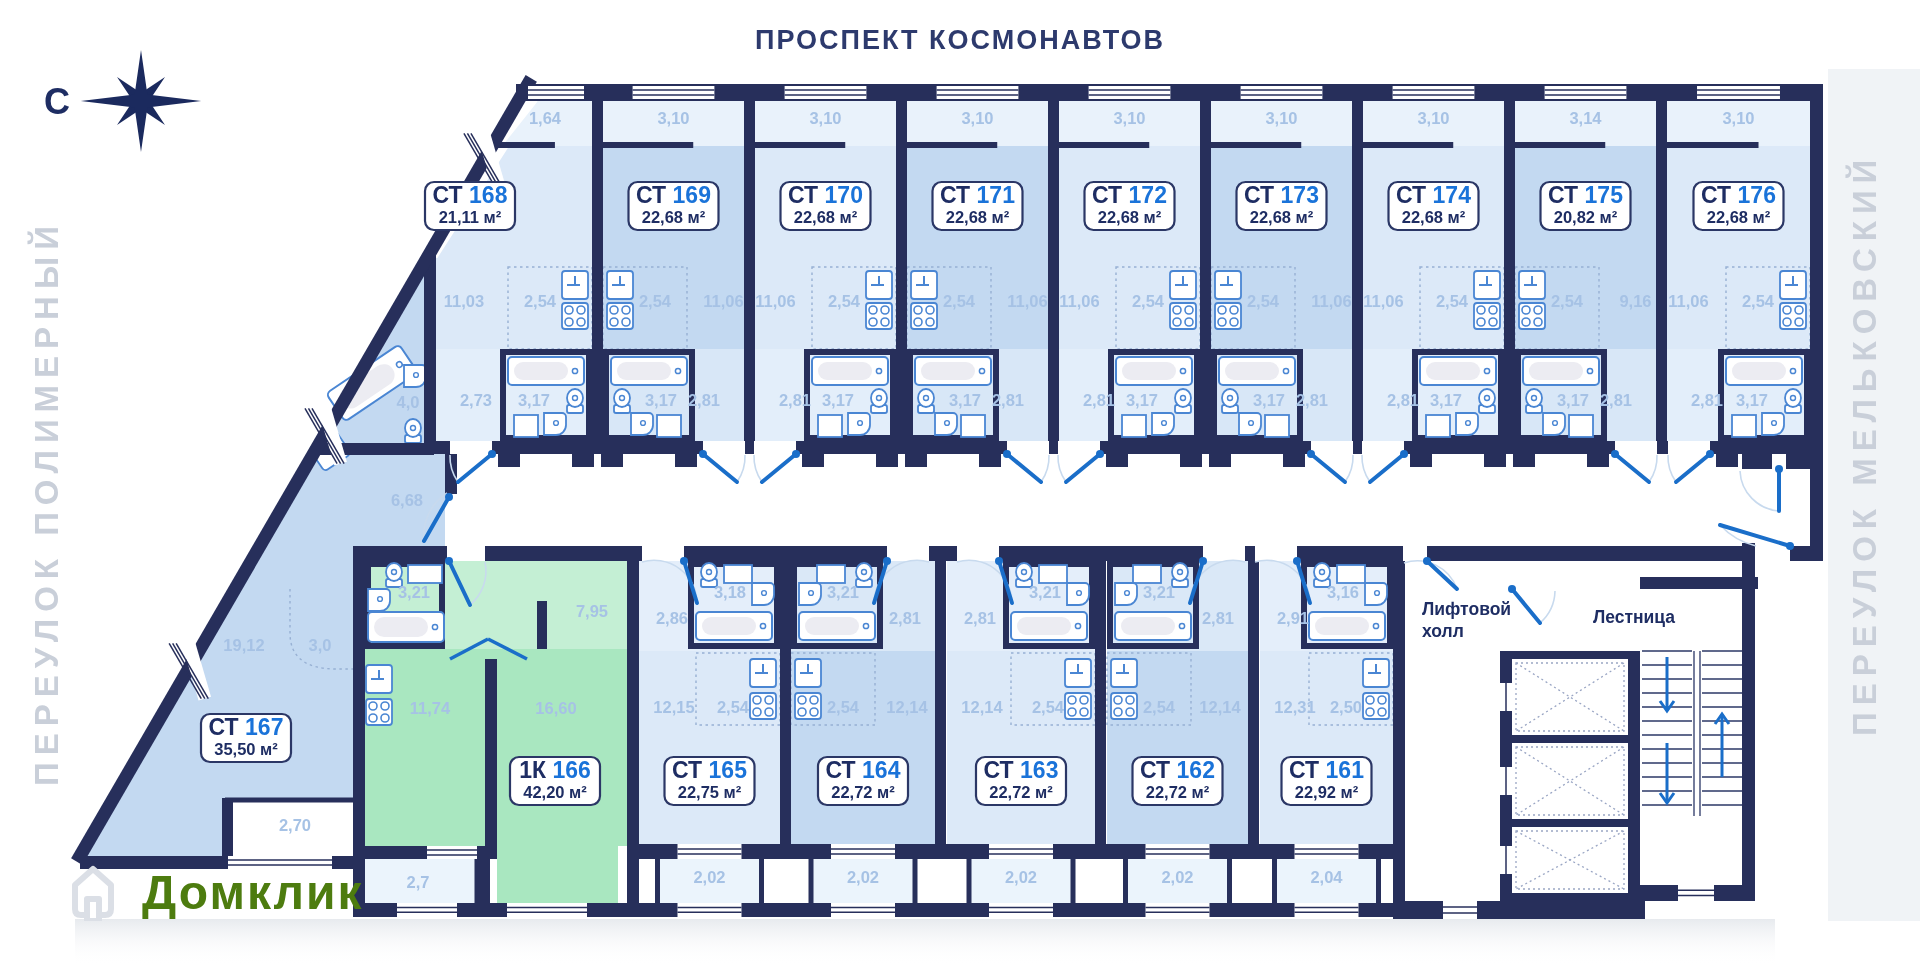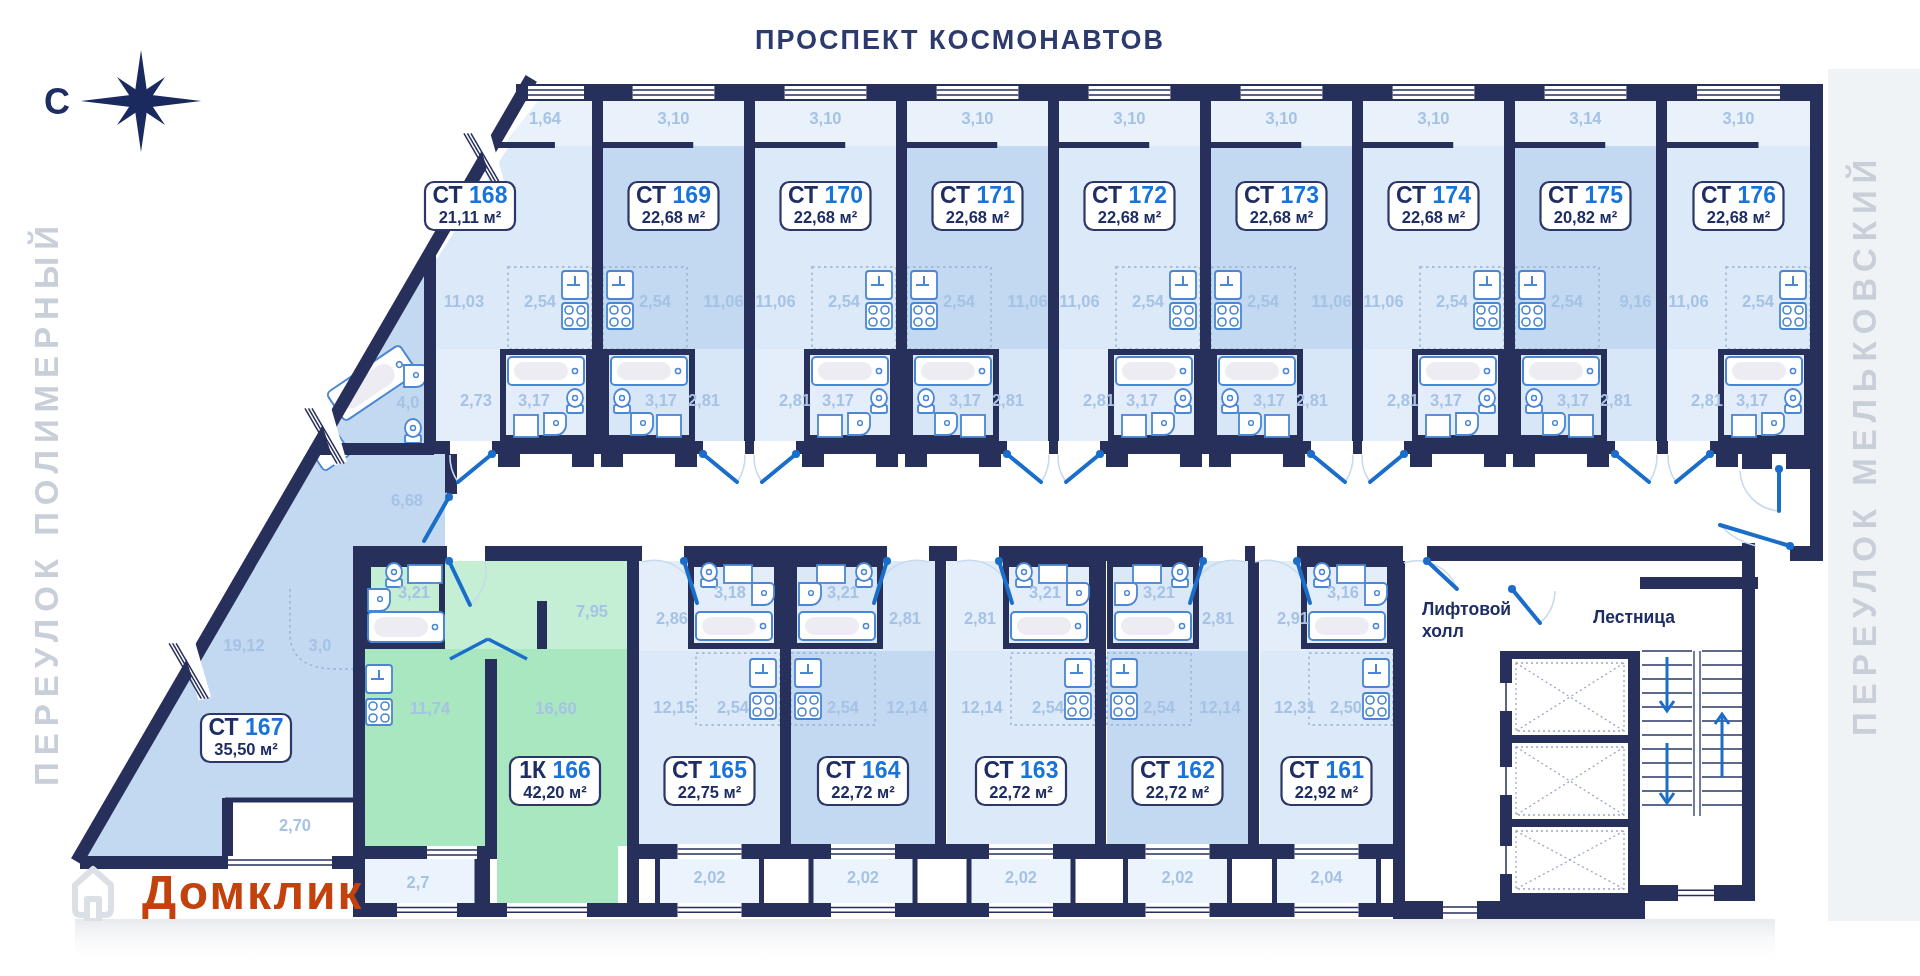--- a/index.html
+++ b/index.html
@@ -5,21 +5,21 @@
   html,body{margin:0;padding:0;background:#fff;}
   .stage{position:relative;width:1920px;height:976px;background:#fff;overflow:hidden;
          font-family:"Liberation Sans","DejaVu Sans",sans-serif;margin-top:11px;}
   .title{position:absolute;left:0;top:14px;width:100%;text-align:center;
          font-size:27px;font-weight:800;letter-spacing:2px;color:#2d3a6d;}
   .street{position:absolute;writing-mode:vertical-rl;transform:rotate(180deg);
           color:#c9cfd9;font-size:33px;font-weight:700;letter-spacing:7px;white-space:nowrap;}
   .street.left{left:28px;top:255px;height:520px;}
   .street.right{left:1846px;top:205px;height:520px;}
   .watermark{position:absolute;left:66px;top:852px;display:flex;align-items:center;gap:22px;}
-  .watermark .wm-text{font-size:48px;font-weight:800;letter-spacing:2px;color:#c2410c;}
+  .watermark .wm-text{font-size:48px;font-weight:800;letter-spacing:2px;color:#4d7c0f;}
   svg text{font-family:"Liberation Sans","DejaVu Sans",sans-serif;}
 </style>
 </head>
 <body>
 
 <div class="stage">
   <div class="title">ПРОСПЕКТ КОСМОНАВТОВ</div>
   <div class="street left">ПЕРЕУЛОК ПОЛИМЕРНЫЙ</div>
   <div class="street right">ПЕРЕУЛОК МЕЛЬКОВСКИЙ</div>
 

